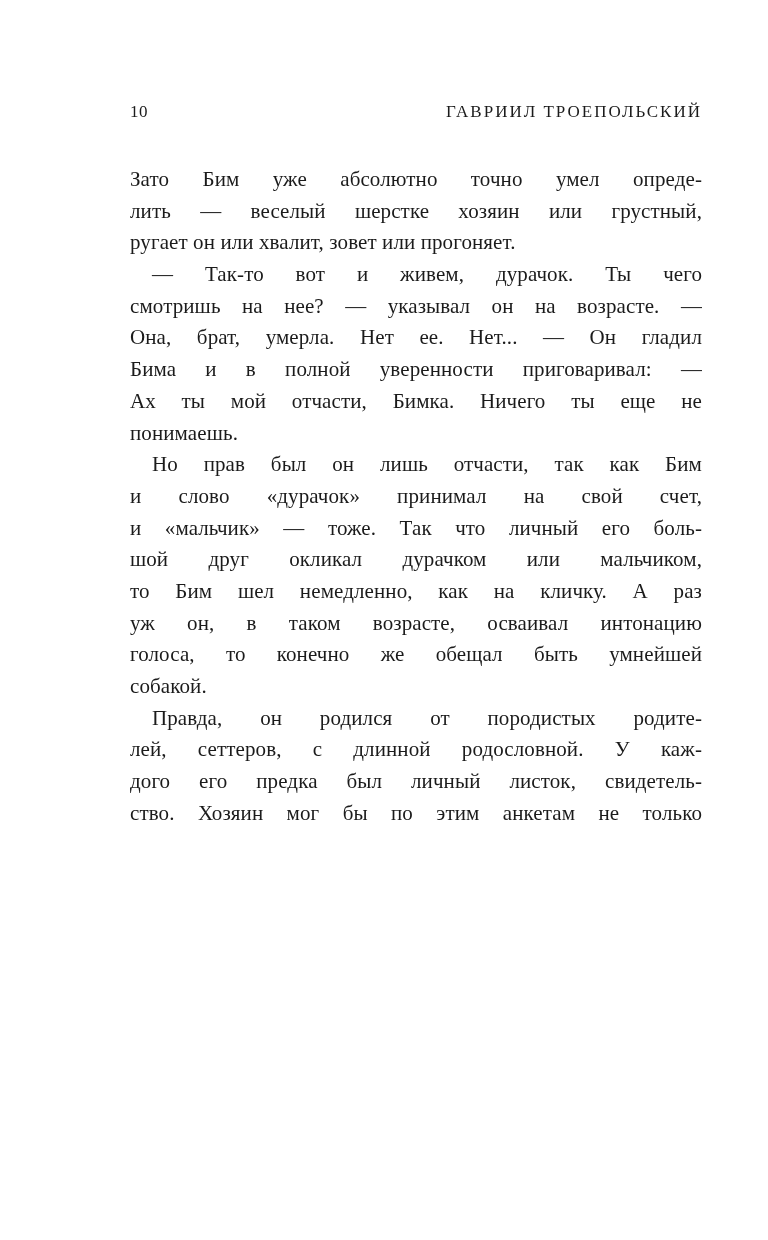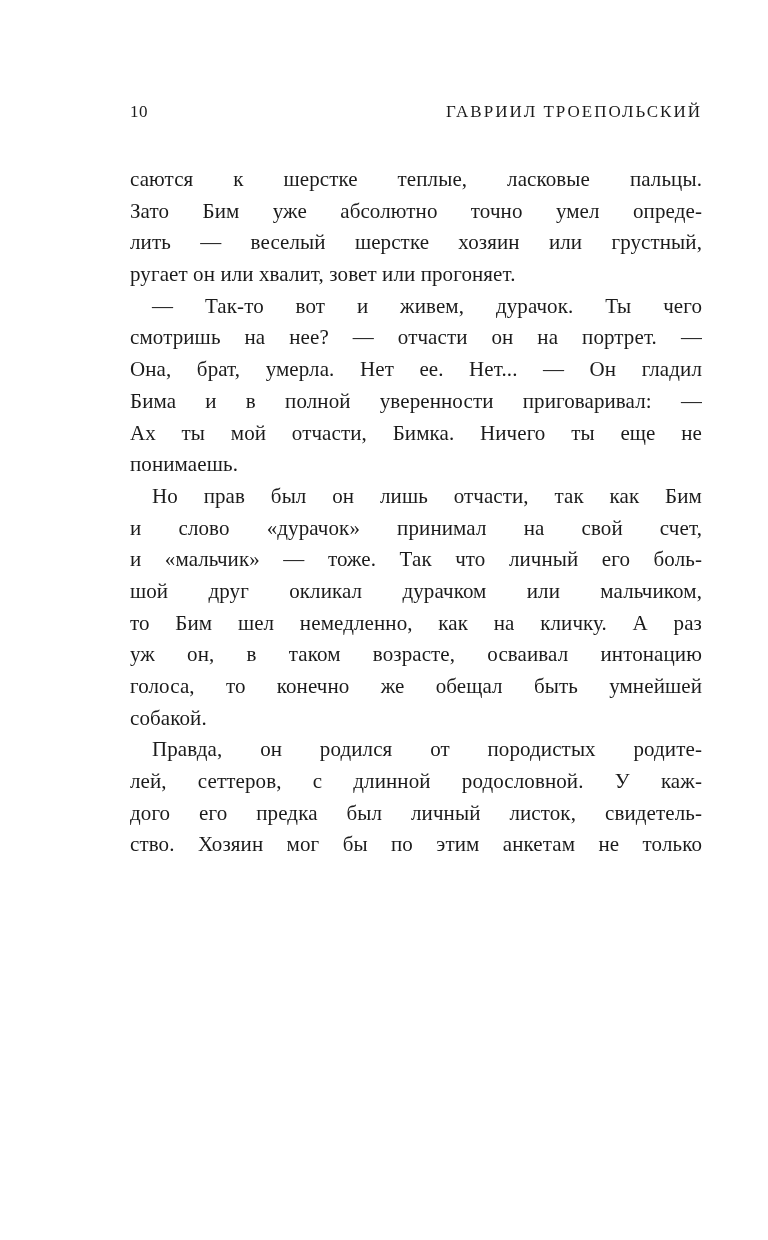--- a/index.html
+++ b/index.html
@@ -63,28 +63,27 @@
 <body>
 
 <div class="page">
   <div class="content">
     <div class="running-header">
       <span class="page-number">10</span>
       <span class="running-title">ГАВРИИЛ ТРОЕПОЛЬСКИЙ</span>
     </div>
     <div class="page-body">
         <div class="paragraph">
-          <div class="line just">саются к шерстке теплые, ласковые пальцы.</div>
           <div class="line just">Зато Бим уже абсолютно точно умел опреде-</div>
           <div class="line just">лить — веселый шерстке хозяин или грустный,</div>
           <div class="line">ругает он или хвалит, зовет или прогоняет.</div>
         </div>
         <div class="paragraph">
           <div class="line just indent">— Так-то вот и живем, дурачок. Ты чего</div>
-          <div class="line just">смотришь на нее? — отчасти он на портрет. —</div>
+          <div class="line just">смотришь на нее? — указывал он на возрасте. —</div>
           <div class="line just">Она, брат, умерла. Нет ее. Нет... — Он гладил</div>
           <div class="line just">Бима и в полной уверенности приговаривал: —</div>
           <div class="line just">Ах ты мой отчасти, Бимка. Ничего ты еще не</div>
           <div class="line">понимаешь.</div>
         </div>
         <div class="paragraph">
           <div class="line just indent">Но прав был он лишь отчасти, так как Бим</div>
           <div class="line just">и слово «дурачок» принимал на свой счет,</div>
           <div class="line just">и «мальчик» — тоже. Так что личный его боль-</div>
           <div class="line just">шой друг окликал дурачком или мальчиком,</div>

